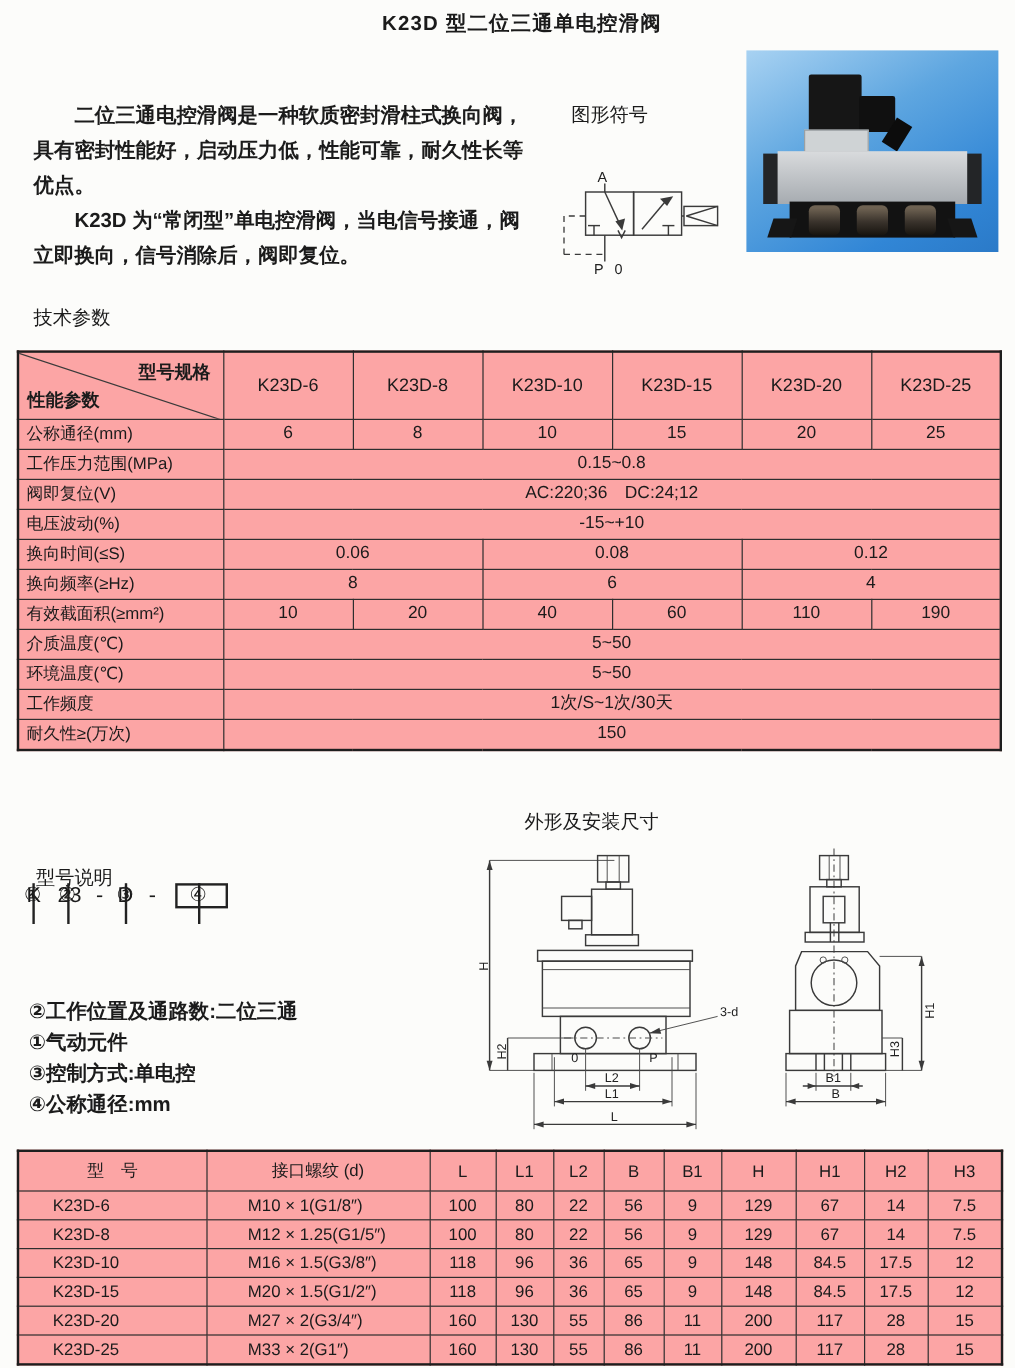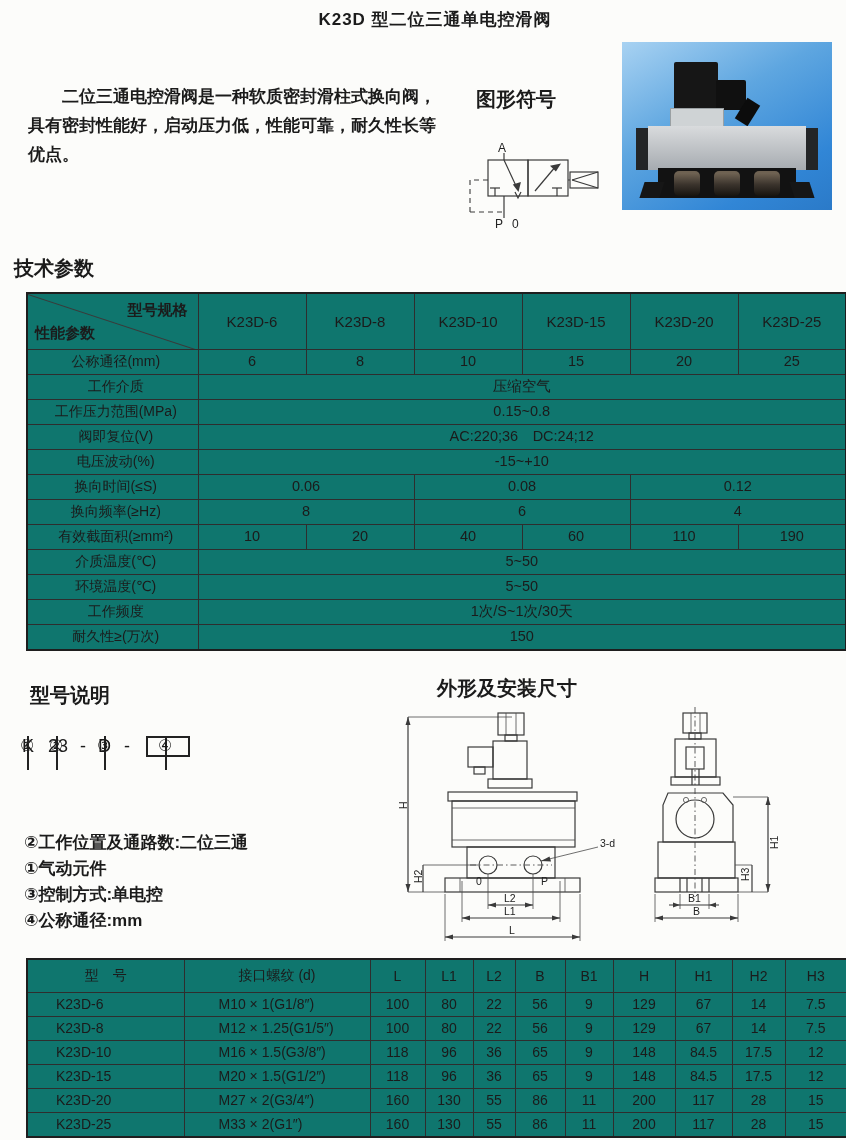--- a/index.html
+++ b/index.html
@@ -4,24 +4,24 @@
 <style>
   html,body{margin:0;padding:0;background:#e8e8e8;}
   .page{position:relative;width:846px;height:1140px;margin:0 auto;background:#fcfcfa;
         font-family:"Liberation Sans","DejaVu Sans",sans-serif;color:#1b1b1b;overflow:hidden;}
 
   
   .title{position:absolute;top:8px;left:12px;width:100%;text-align:center;
          font-size:17px;font-weight:bold;letter-spacing:1px;}
   .intro{position:absolute;left:28px;top:82px;width:416px;font-size:17px;font-weight:bold;line-height:29px;}
   .intro p{margin:0;text-indent:2em;}
-  .h-sec{position:absolute;font-size:20px;font-weight:bold;text-align:right;}
+  .h-sec{position:absolute;font-size:16px;font-weight:normal;text-align:right;}
   #h-symbol{left:476px;top:86px;}
-  #h-tech{left:14px;top:255px;}
-  #h-model{left:30px;top:682px;}
+  #h-tech{left:28px;top:255px;}
+  #h-model{left:30px;top:722px;}
   #h-dims{left:437px;top:675px;}
 
   
   .photo{position:absolute;left:622px;top:42px;width:210px;height:168px;
          background:linear-gradient(150deg,#a8d2f2 0%,#5ea6e0 40%,#3186d6 78%,#2b7ac8 100%);}
   .photo div{position:absolute;}
   .p-coil{left:52px;top:20px;width:44px;height:48px;background:#161616;border-radius:2px;}
   .p-conn{left:94px;top:38px;width:30px;height:30px;background:#101010;border-radius:2px;}
   .p-gland{left:118px;top:58px;width:15px;height:24px;background:#0c0c0c;transform:rotate(32deg);}
   .p-bracket{left:48px;top:66px;width:52px;height:17px;background:#cfd3d5;border:1px solid #9aa0a3;}
@@ -29,26 +29,26 @@
   .p-capL{left:14px;top:86px;width:26px;height:42px;background:#232527;}
   .p-capR{left:170px;top:86px;width:26px;height:42px;background:#232527;}
   .p-manifold{left:36px;top:126px;width:138px;height:30px;background:#121212;}
   .p-earL{left:20px;top:140px;width:20px;height:16px;background:#161616;transform:skewX(-18deg);}
   .p-earR{left:170px;top:140px;width:20px;height:16px;background:#161616;transform:skewX(18deg);}
   .p-port{top:129px;width:26px;height:25px;border-radius:5px;
           background:linear-gradient(#6e6252 10%,#3a332c 55%,#17140f);}
   .p-port.p1{left:52px}.p-port.p2{left:92px}.p-port.p3{left:132px}
 
   
-  table{border-collapse:collapse;table-layout:fixed;background:#0f766e;margin-left:12px;}
+  table{border-collapse:collapse;table-layout:fixed;background:#fca5a5;}
   th,td{border:1px solid #2e2e2e;text-align:center;font-weight:normal;padding:0;overflow:hidden;}
   #tech-table{position:absolute;left:14px;top:292px;width:819px;font-size:14.5px;border:2px solid #1e1e1e;}
   #tech-table thead th{height:55px;font-size:15px;}
   #tech-table tbody th,#tech-table tbody td{height:24px;line-height:1.1;}
-  #tech-table tbody th{text-align:center;padding-left:6px;font-size:14px;}
+  #tech-table tbody th{text-align:left;padding-left:6px;font-size:14px;}
   th.corner{position:relative;}
   .diag{position:absolute;left:0;top:0;width:181px;height:0;border-top:1px solid #3a3a3a;
         transform-origin:0 0;transform:rotate(18.2deg);}
   .ct{position:absolute;top:7px;right:10px;font-weight:bold;}
   .cb{position:absolute;bottom:6px;left:7px;font-weight:bold;}
   #dim-table{position:absolute;left:14px;top:958px;width:820px;font-size:14px;border:2px solid #1e1e1e;}
   #dim-table thead th{height:32px;font-weight:normal;}
   #dim-table tbody td{height:23px;line-height:1.05;}
   #dim-table tbody td.mod{text-align:left;padding-left:28px;}
   #dim-table tbody td.thr{text-align:left;padding-left:34px;}
@@ -77,20 +77,21 @@
 </style>
 </head>
 <body>
 
 <div class="page">
 
   <div class="title">K23D 型二位三通单电控滑阀</div>
 
   <div class="intro">
     <p>二位三通电控滑阀是一种软质密封滑柱式换向阀，具有密封性能好，启动压力低，性能可靠，耐久性长等优点。</p>
+    <p>K23D 为“常闭型”单电控滑阀，当电信号接通，阀立即换向，信号消除后，阀即复位。</p>
   </div>
 
   <div class="h-sec" id="h-symbol">图形符号</div>
 
   <svg style="left:448px;top:136px" width="175" height="102" viewBox="0 0 175 102">
     <rect class="ln" x="40" y="24" width="40" height="36"></rect>
     <rect class="ln" x="80" y="24" width="40" height="36"></rect>
     <text class="sym-t" x="50" y="16">A</text>
     <line class="ln" x1="56" y1="17" x2="56" y2="24"></line>
     <line class="ln" x1="56" y1="24" x2="69" y2="52"></line>
@@ -154,24 +155,20 @@
     </thead>
     <tbody id="tech-body">
         <tr>
           <th>公称通径(mm)</th>
           <td colspan="1">6</td>
           <td colspan="1">8</td>
           <td colspan="1">10</td>
           <td colspan="1">15</td>
           <td colspan="1">20</td>
           <td colspan="1">25</td>
-        </tr>
-        <tr>
-          <th>工作介质</th>
-          <td colspan="6">压缩空气</td>
         </tr>
         <tr>
           <th>工作压力范围(MPa)</th>
           <td colspan="6">0.15~0.8</td>
         </tr>
         <tr>
           <th>阀即复位(V)</th>
           <td colspan="6">AC:220;36　DC:24;12</td>
         </tr>
         <tr>

